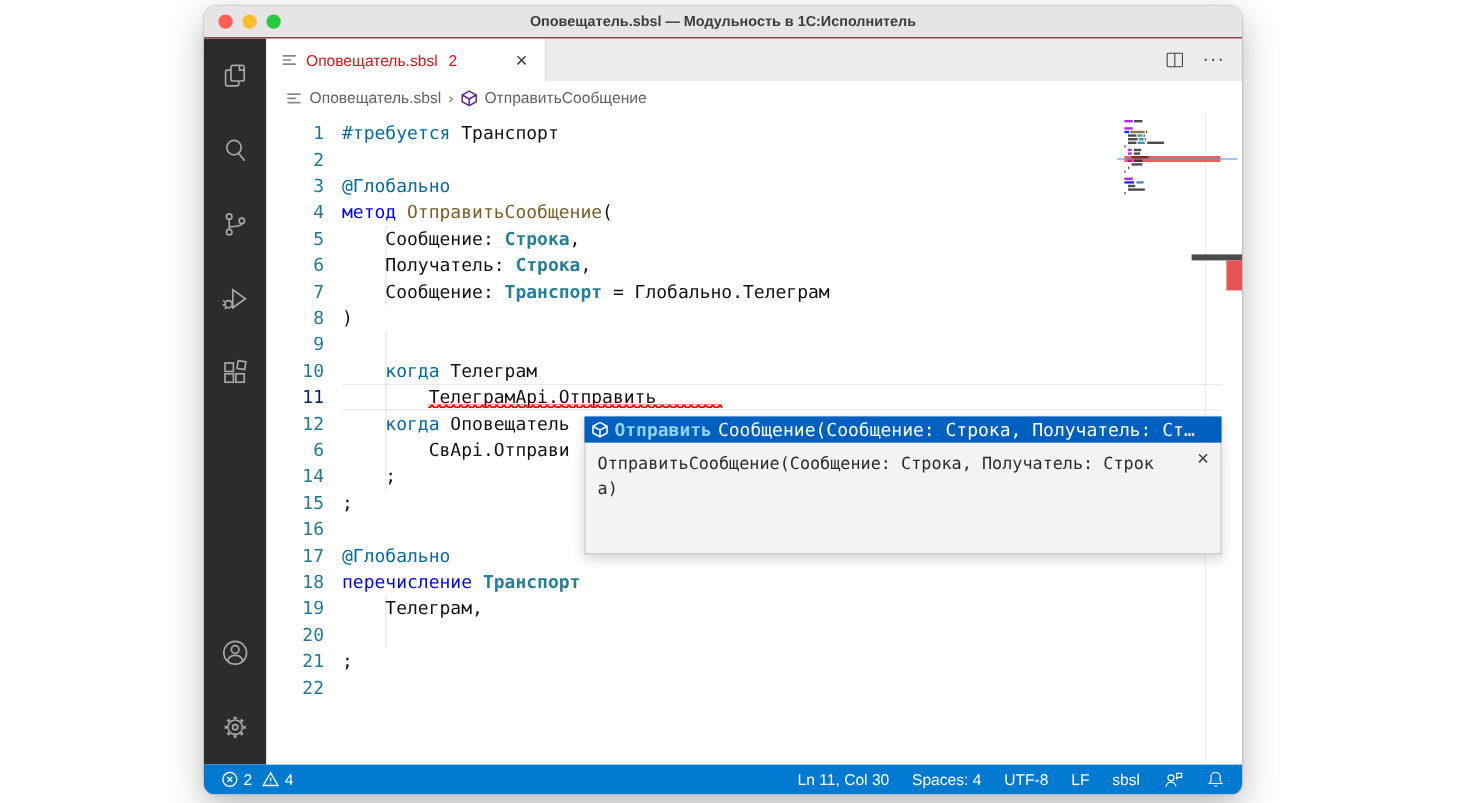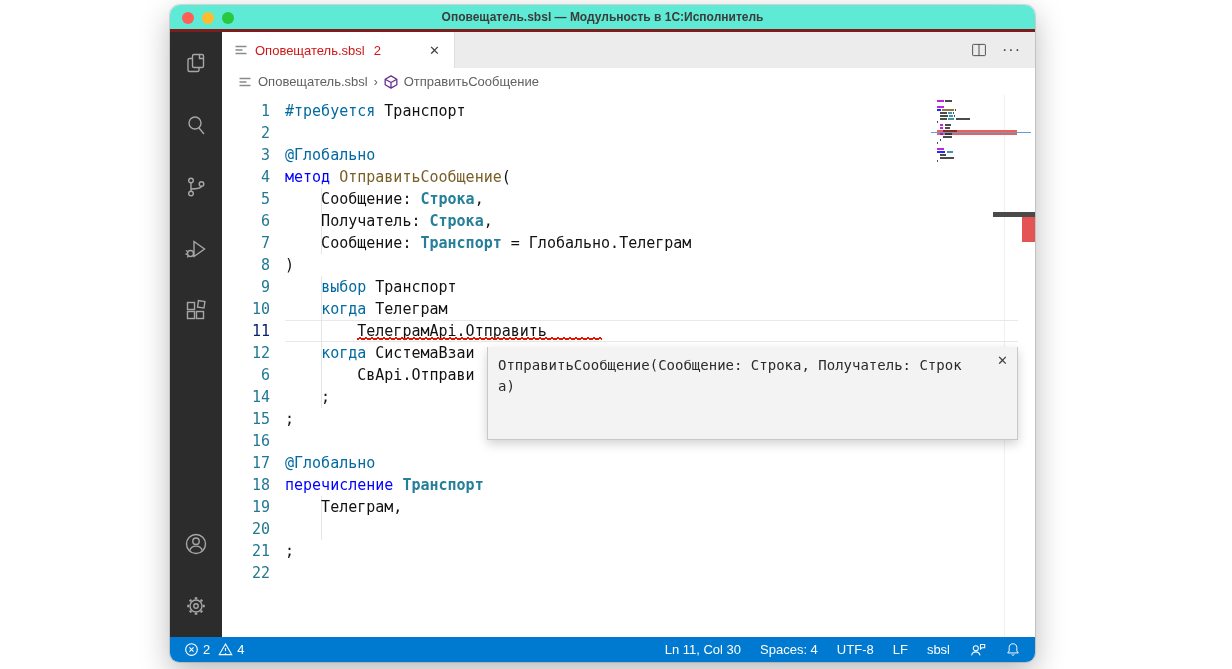--- a/index.html
+++ b/index.html
@@ -4,21 +4,21 @@
 <style>
   * { margin:0; padding:0; box-sizing:border-box; }
   html,body { width:1232px; height:669px; background:#ffffff; font-family:"Liberation Sans", sans-serif; overflow:hidden; }
 
   .window { position:absolute; left:170px; top:5px; width:865px; height:657px;
     border-radius:10px 10px 9px 9px; overflow:hidden; background:#fff;
     box-shadow:0 10px 30px rgba(0,0,0,.28), 0 0 0 1px rgba(0,0,0,.12);
     display:flex; flex-direction:column; }
 
   
-  .titlebar { height:27px; background:#5eead4; border-bottom:3px solid #7f1d1d; position:relative;
+  .titlebar { height:27px; background:#e5e5e5; border-bottom:1px solid #7f1d1d; position:relative;
     display:flex; align-items:center; justify-content:center; flex:0 0 27px; }
   .titlebar .title { font-size:12px; color:#3c3c3c; font-weight:bold; }
   .lights { position:absolute; left:12px; top:7px; display:flex; gap:8px; }
   .light { width:12px; height:12px; border-radius:50%; }
 
   .midrow { flex:1; display:flex; min-height:0; }
 
   
   .activitybar { width:52px; background:#2c2c2c; display:flex; flex-direction:column; align-items:center; flex:0 0 52px; }
   .ab-spacer { flex:1; }
@@ -241,36 +241,35 @@
               <span class="guide"></span>
               <div class="lc"><span class="tok-p">    Сообщение: </span><span class="tok-ty">Транспорт</span><span class="tok-p"> = Глобально.Телеграм</span></div>
             </div>
             <div class="code-line">
               <div class="gutter">8</div>
               <div class="lc"><span class="tok-p">)</span></div>
             </div>
             <div class="code-line">
               <div class="gutter">9</div>
               <span class="guide"></span>
-              <div class="lc"><span class="tok-p">    </span><span class="tok-k2">выбор</span><span class="tok-p"> Транспорт</span></div>
             </div>
             <div class="code-line">
               <div class="gutter">10</div>
               <span class="guide"></span>
               <div class="lc"><span class="tok-p">    </span><span class="tok-k2">когда</span><span class="tok-p"> Телеграм</span></div>
             </div>
             <div class="code-line current">
               <div class="gutter">11</div>
               <span class="guide"></span>
               <div class="lc"><span class="tok-p">        </span><span class="tok-p sq">ТелеграмApi.Отправить</span></div>
             </div>
             <div class="code-line">
               <div class="gutter">12</div>
               <span class="guide"></span>
-              <div class="lc"><span class="tok-p">    </span><span class="tok-k2">когда</span><span class="tok-p"> СистемаВзаи</span></div>
+              <div class="lc"><span class="tok-p">    </span><span class="tok-k2">когда</span><span class="tok-p"> Оповещатель</span></div>
             </div>
             <div class="code-line">
               <div class="gutter">6</div>
               <span class="guide"></span>
               <div class="lc"><span class="tok-p">        СвApi.Отправи</span></div>
             </div>
             <div class="code-line">
               <div class="gutter">14</div>
               <span class="guide"></span>
               <div class="lc"><span class="tok-p">    ;</span></div>
@@ -384,20 +383,28 @@
             </div>
             <div class="mm-line">
               <div class="mm-bar" style="left: 0px; width: 0.7px; background: rgb(43, 43, 43);"></div>
             </div>
             <div class="mm-line"></div>
           </div>
         <div class="ruler-shadow"></div>
         <div class="ruler-error"></div>
 
         <div class="suggest">
+          <div class="suggest-row" style="background:#0060c0">
+            <svg width="14" height="14" viewBox="0 0 12 12" style="flex:0 0 14px">
+              <g stroke="#ffffff" stroke-width="1.1" fill="none" stroke-linejoin="round">
+                <path d="M6 .8 L11 3.6 V8.4 L6 11.2 L1 8.4 V3.6 Z"></path>
+                <path d="M1 3.6 L6 6.4 L11 3.6 M6 6.4 V11.2"></path>
+              </g>
+            </svg><span class="match" style="color:#8fd3ff">Отправить</span><span>Сообщение(Сообщение: Строка, Получатель: Ст…</span>
+          </div>
           <div class="suggest-doc">
             <div class="doc-line">ОтправитьСообщение(Сообщение: Строка, Получатель: Строк</div>
             <div class="doc-line">а)</div>
             <span class="doc-close">✕</span>
           </div>
         </div>
       </div>
     </div>
   </div>
 

